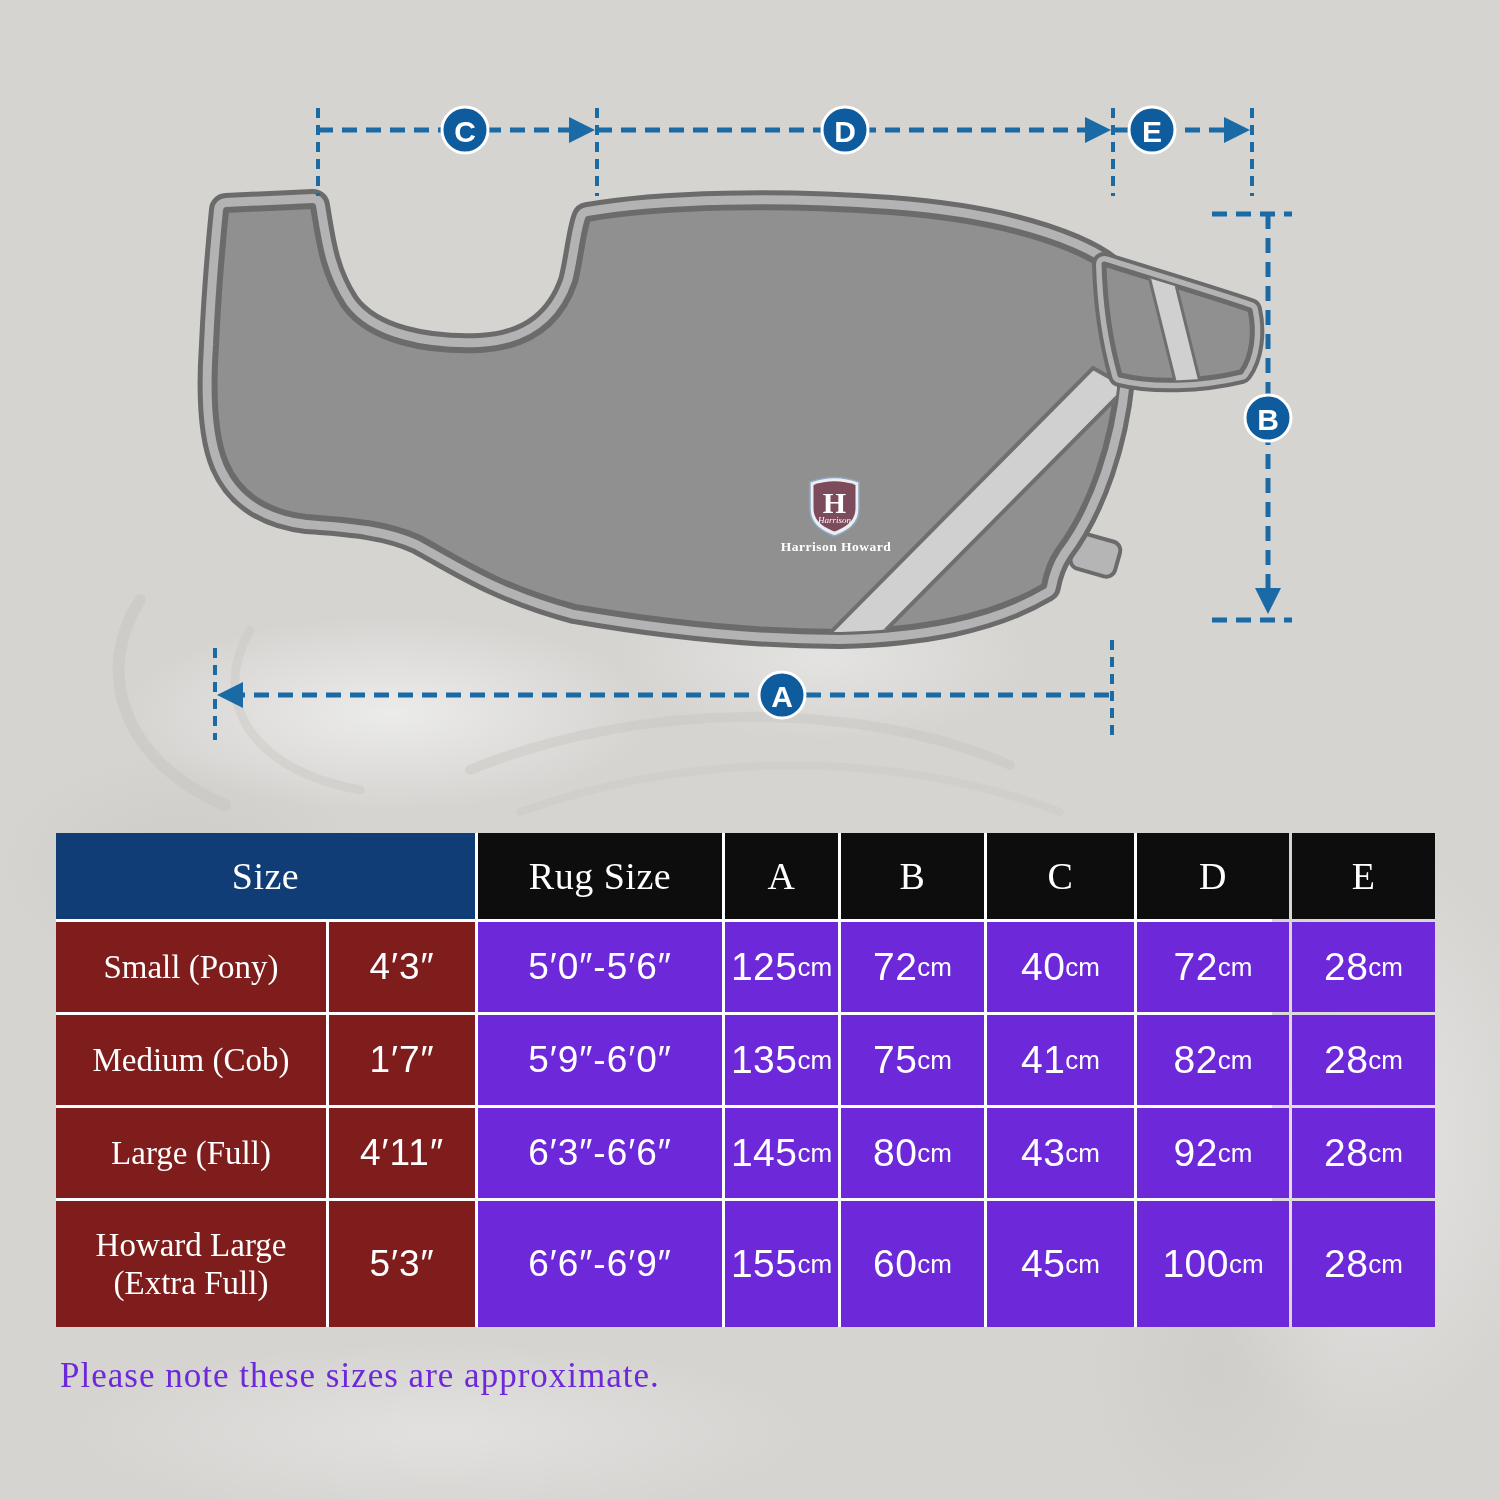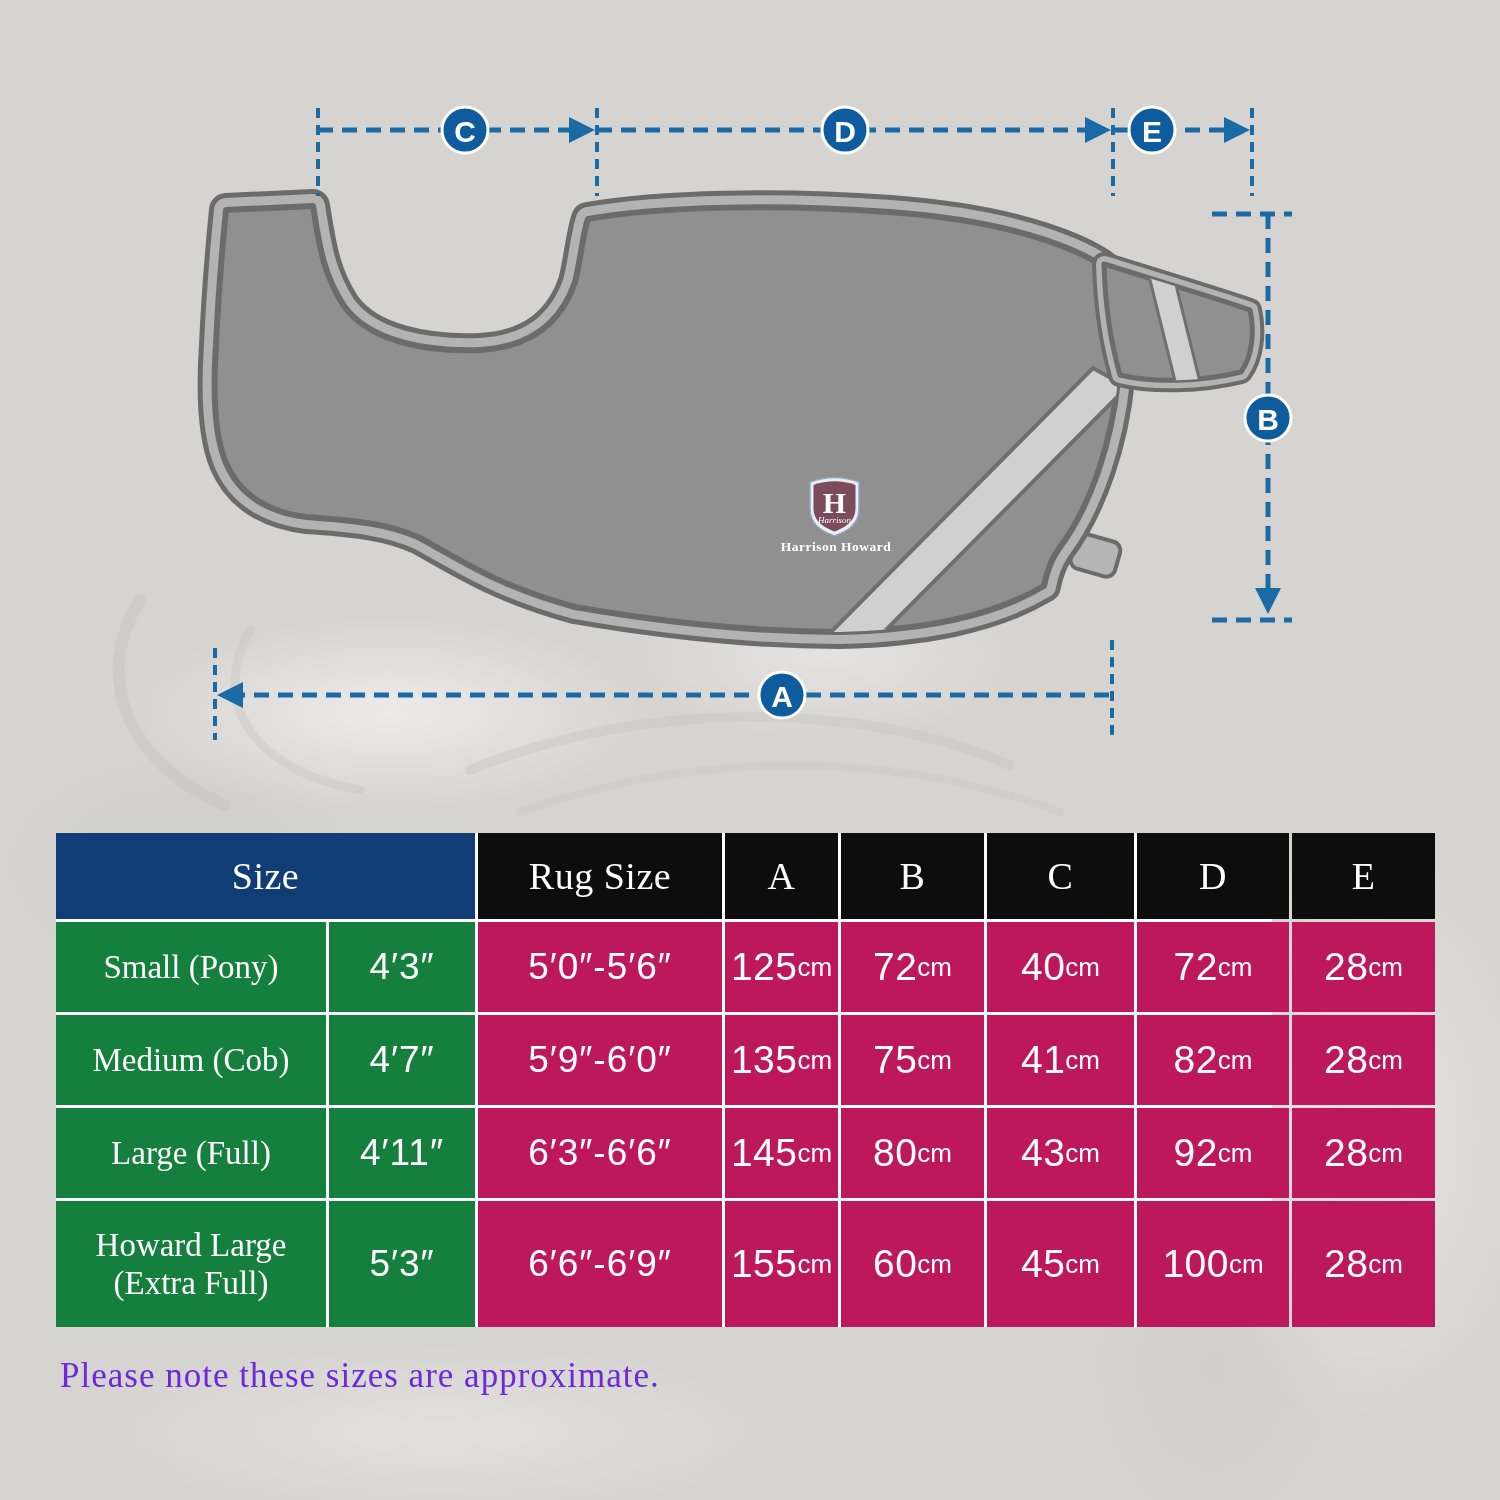--- a/index.html
+++ b/index.html
@@ -29,23 +29,23 @@
   
   .size-table{
     position:absolute;left:56px;top:833px;width:1216px;z-index:2;
     display:grid;
     grid-template-columns:270px 146px 244px 113px 143px 147px 152px 143px;
     grid-template-rows:86px 90px 90px 90px 126px;
     gap:3px;background:#ffffff;
   }
   .cell{display:flex;align-items:center;justify-content:center;color:#fff;text-align:center;}
   .navy{background:#113d76;}
-  .blue{background:#15803d;}
+  .blue{background:#7f1d1d;}
   .black{background:#0d0d0d;}
-  .gray{background:#be185d;}
+  .gray{background:#6d28d9;}
   .hdr{font-family:"Liberation Serif",serif;font-size:38px;letter-spacing:.5px;}
   .size-span{grid-column:1/3;}
   .name{font-family:"Liberation Serif",serif;font-size:33px;line-height:1.16;padding:0 14px;}
   .val{font-size:39px;letter-spacing:.5px;}
   .val .unit{font-size:26px;letter-spacing:0;}
   .fitval{font-size:37px;letter-spacing:1px;}
 
   .note{
     position:absolute;left:60px;top:1356px;z-index:2;
     font-family:"Liberation Serif",serif;font-size:35px;color:#6d28d9;letter-spacing:1px;
@@ -221,21 +221,21 @@
     <div class="cell val gray">
         <span>72</span>
         <span class="unit">cm</span>
       </div>
     <div class="cell val gray">
         <span>28</span>
         <span class="unit">cm</span>
       </div>
 
     <div class="cell name blue">Medium (Cob)</div>
-    <div class="cell val fitval blue">4′7″</div>
+    <div class="cell val fitval blue">1′7″</div>
     <div class="cell val fitval gray">5′9″-6′0″</div>
     <div class="cell val gray">
         <span>135</span>
         <span class="unit">cm</span>
       </div>
     <div class="cell val gray">
         <span>75</span>
         <span class="unit">cm</span>
       </div>
     <div class="cell val gray">

